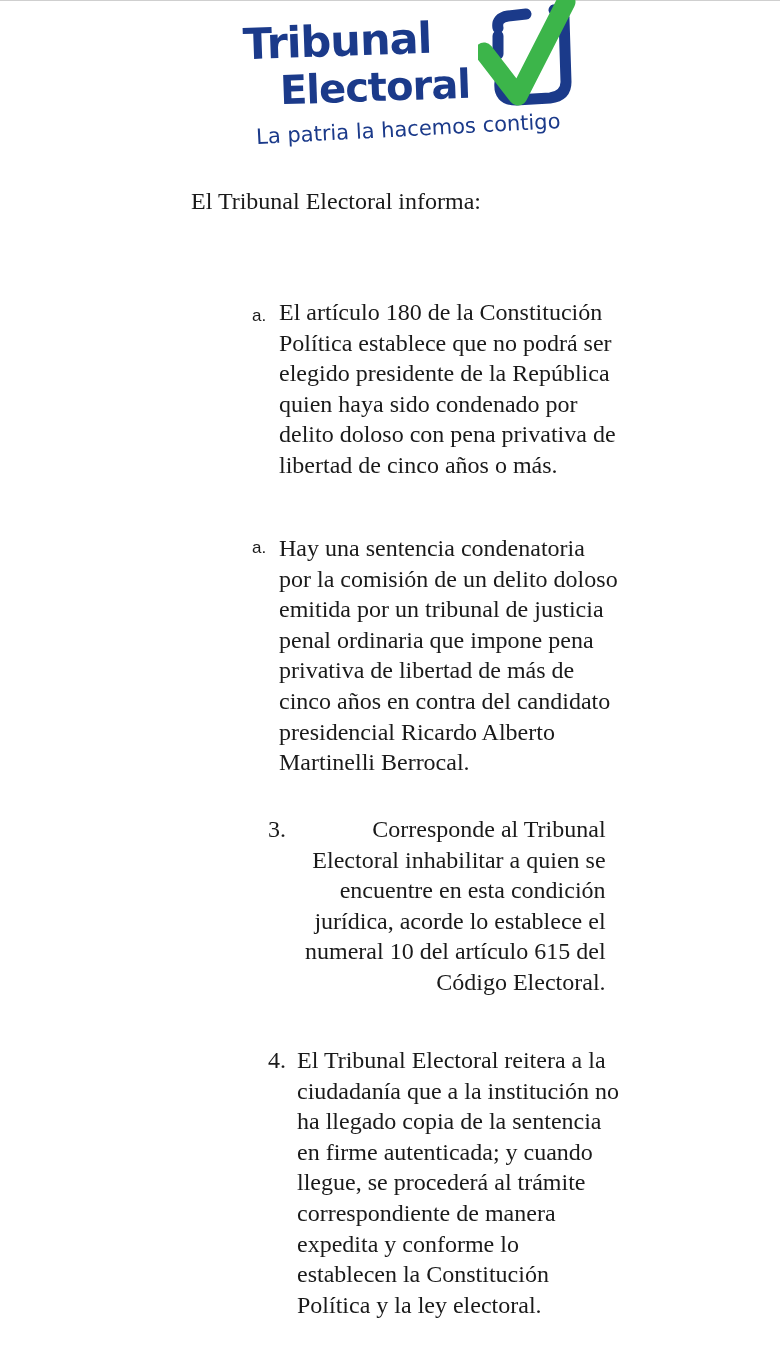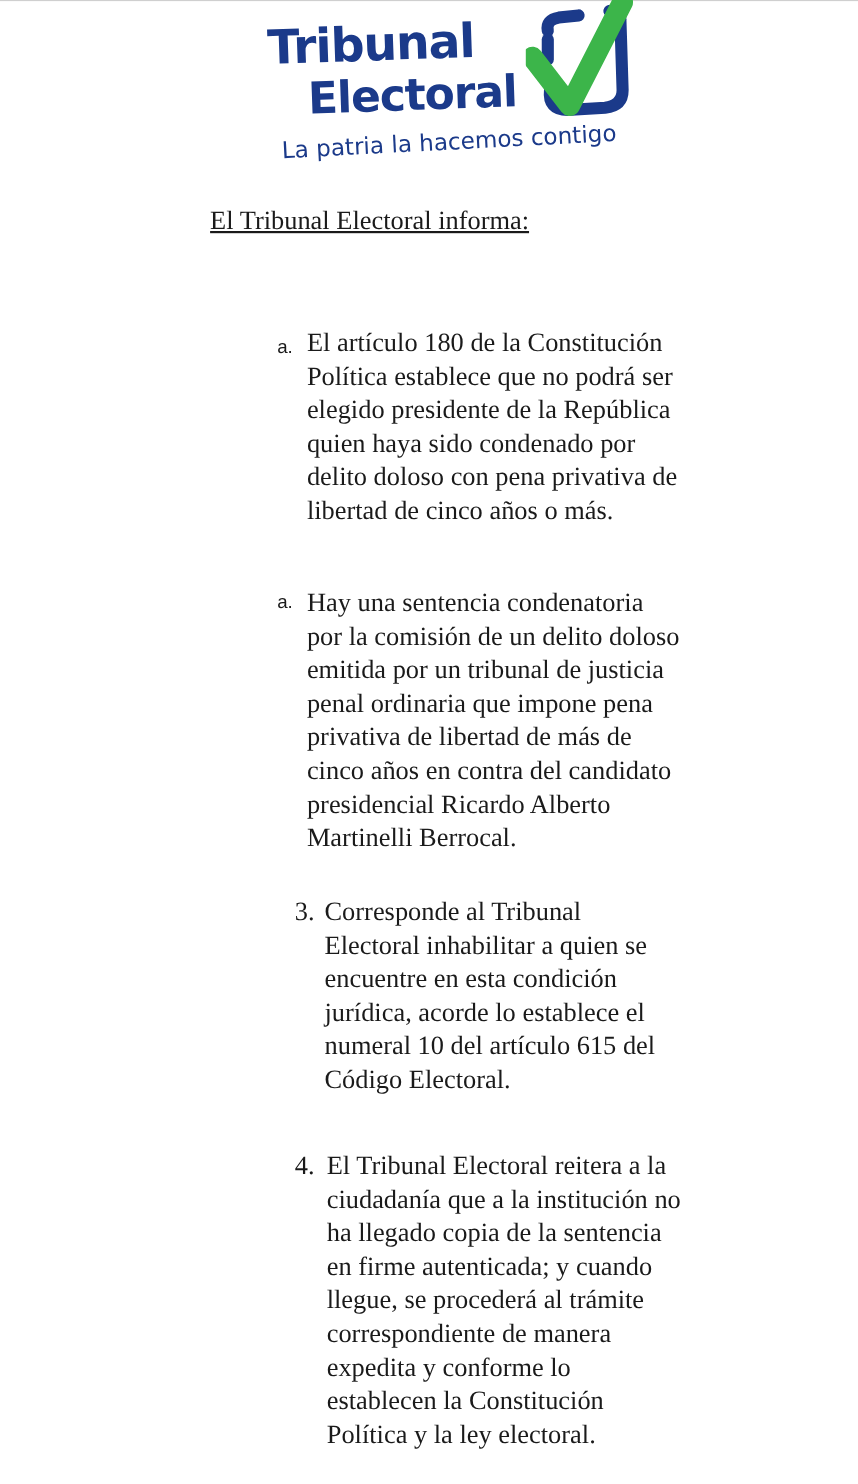--- a/index.html
+++ b/index.html
@@ -7,21 +7,21 @@
       width: 780px; height: 1349px; background: #ffffff; position: relative; overflow: hidden;
       font-family: "Liberation Serif", serif; color: #1a1a1a;
     }
     .topline { position: absolute; left: 0; top: 0; width: 780px; height: 1px; background: #cfcfcf; }
     .logo { position: absolute; left: 238px; top: 0; width: 345px; height: 160px; }
     .logo-word { position: absolute; font-family: "DejaVu Sans", sans-serif; font-weight: bold; color: #1b3a8a; letter-spacing: -1px; }
     .logo-word.w1 { left: 5px; top: 16px; font-size: 43px; transform: rotate(-2deg); }
     .logo-word.w2 { left: 42px; top: 64px; font-size: 40px; transform: rotate(-2deg); }
     .logo-tag { position: absolute; left: 18px; top: 117px; font-family: "DejaVu Sans", sans-serif; font-size: 21px; color: #1b3a8a; transform: rotate(-3deg); white-space: nowrap; }
     .logo-mark { position: absolute; left: 240px; top: 0; width: 100px; height: 110px; }
-    .intro { position: absolute; left: 191px; top: 188px; font-size: 24px; text-decoration: underline; }
+    .intro { position: absolute; left: 191px; top: 188px; font-size: 24px; }
     .item { position: absolute; font-size: 24px; line-height: 30.6px; }
     .item .marker { position: absolute; }
     .item .marker.small { font-family: "Liberation Sans", sans-serif; font-size: 17px; }
     .item .body { position: absolute; white-space: pre; }
   </style>
 </head>
 <body>
 
 <div class="topline"></div>
 
@@ -56,21 +56,21 @@
 emitida por un tribunal de justicia
 penal ordinaria que impone pena
 privativa de libertad de más de
 cinco años en contra del candidato
 presidencial Ricardo Alberto
 Martinelli Berrocal.</span>
 </div>
 
 <div class="item" style="left:268px; top:814px;">
   <span class="marker" style="left:0; top:0;">3.</span>
-  <span class="body" style="left:27px; top:0;">Corresponde al Tribunal
+  <span class="body" style="left:37px; top:0;text-align:right;">Corresponde al Tribunal
 Electoral inhabilitar a quien se
 encuentre en esta condición
 jurídica, acorde lo establece el
 numeral 10 del artículo 615 del
 Código Electoral.</span>
 </div>
 
 <div class="item" style="left:268px; top:1045px;">
   <span class="marker" style="left:0; top:0;">4.</span>
   <span class="body" style="left:29px; top:0;">El Tribunal Electoral reitera a la

